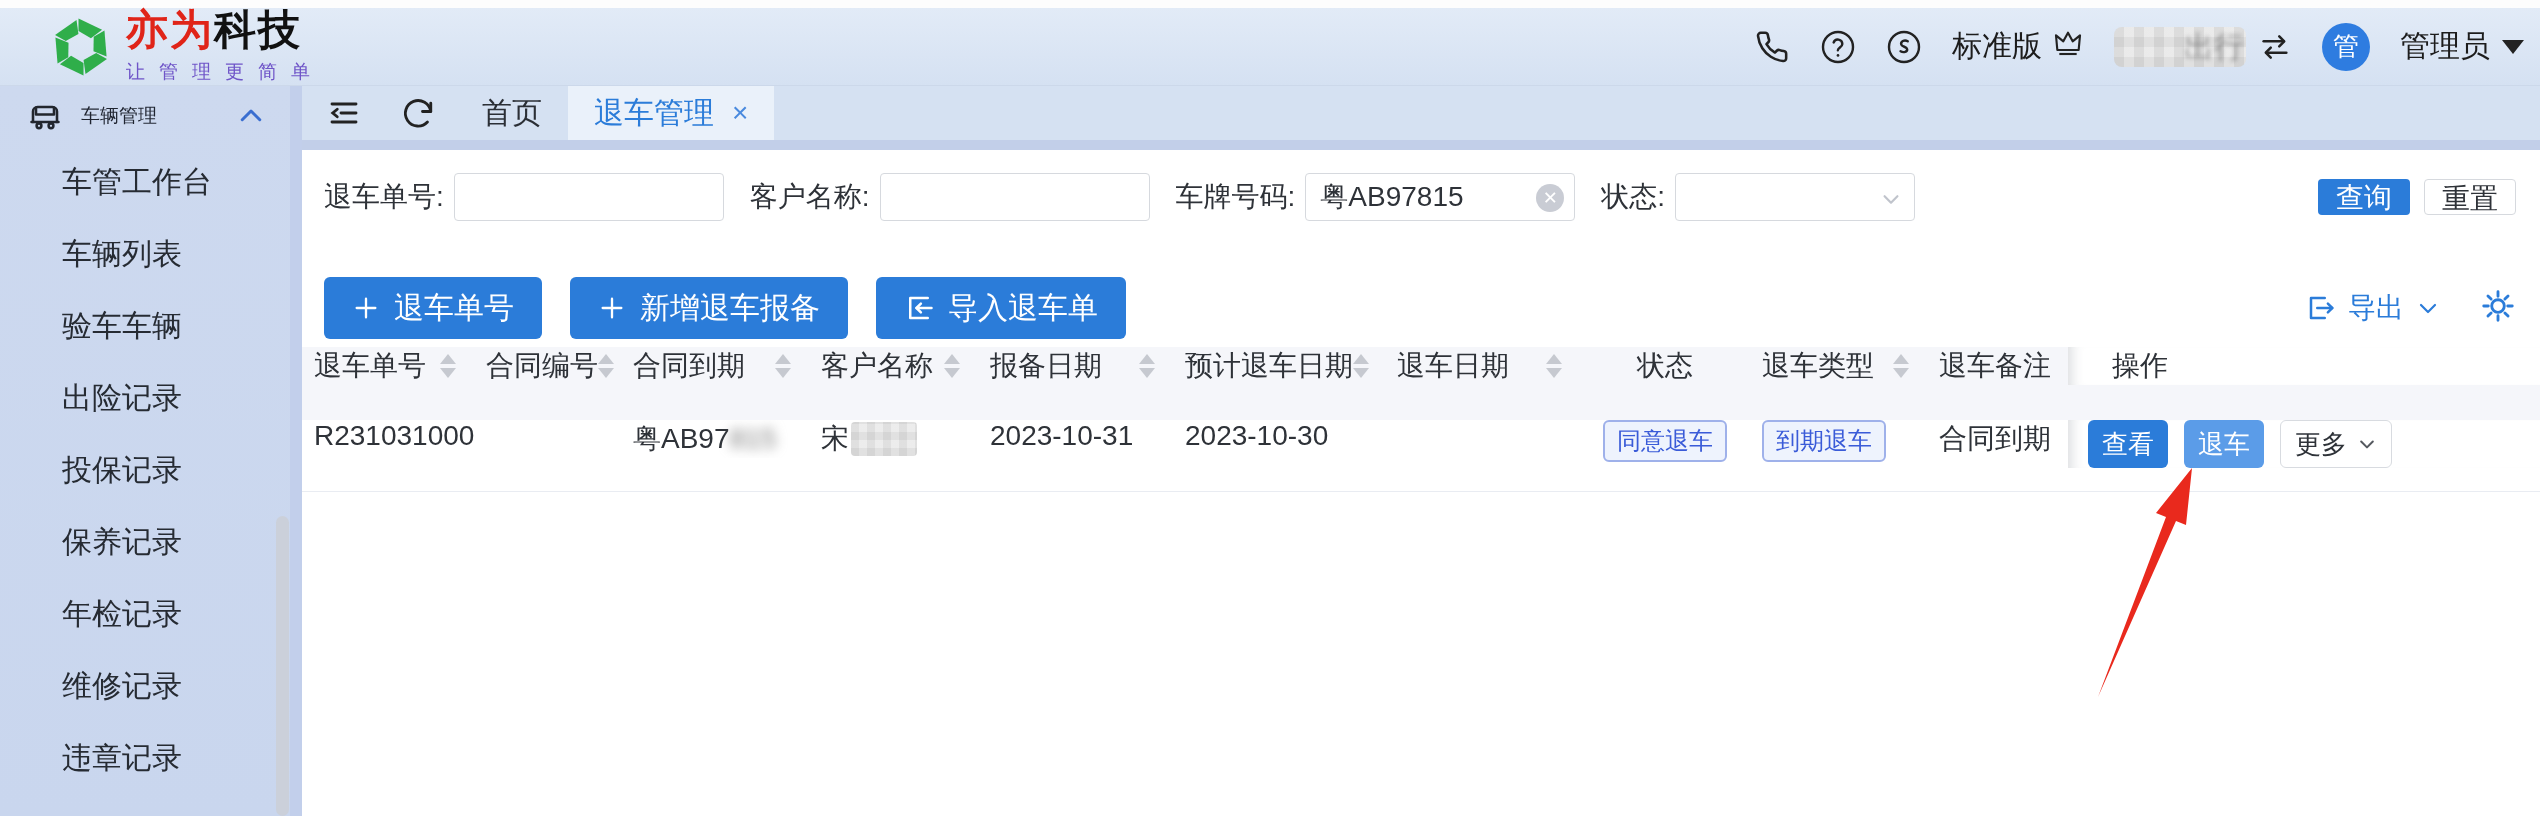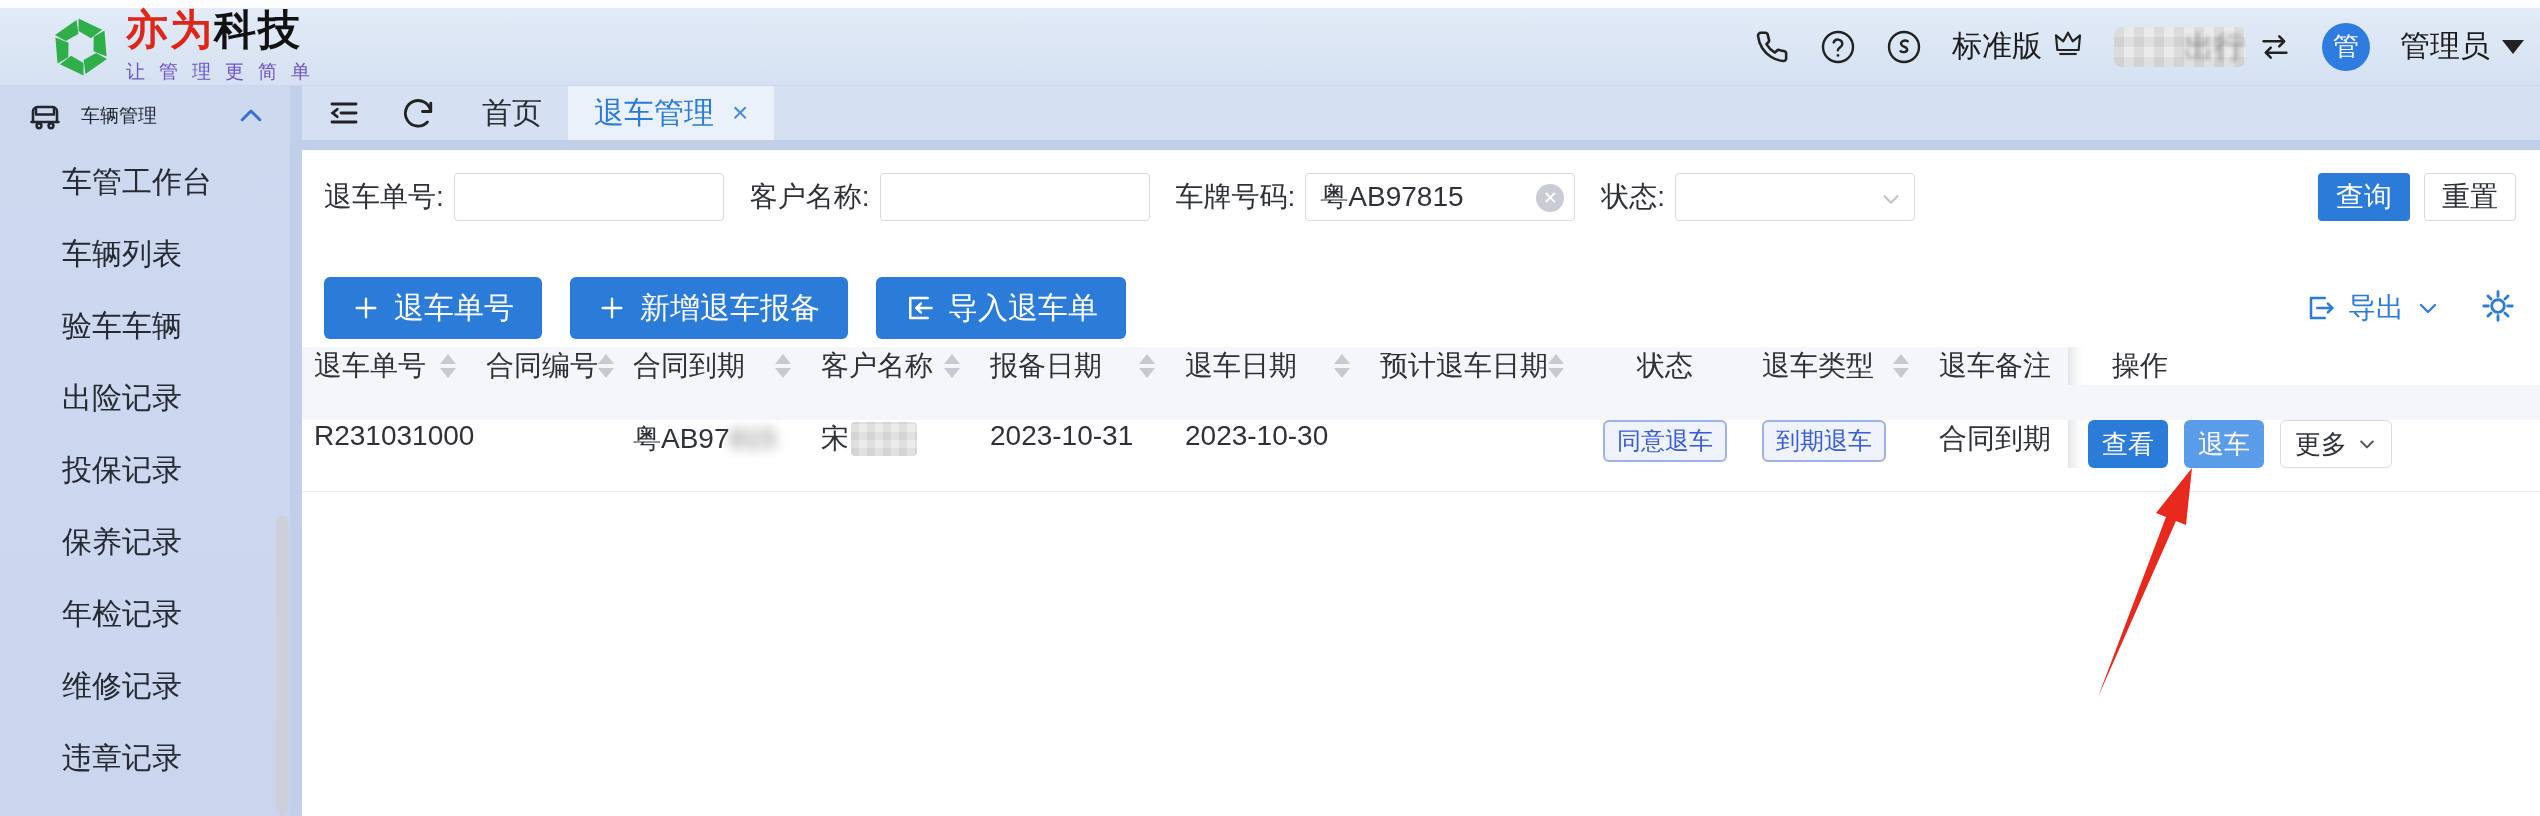--- a/index.html
+++ b/index.html
@@ -59,21 +59,21 @@
             font-size:28px; color:#2e3238; padding:0 40px 0 14px; display:flex; align-items:center; }
   input.raw { width:100%; height:100%; border:none; outline:none; font-size:28px; color:#2e3238; background:transparent; }
   .clear-btn { position:absolute; right:10px; top:10px; width:28px; height:28px; border-radius:50%; background:#c9ccd4;
                color:#fff; font-size:18px; display:flex; align-items:center; justify-content:center; cursor:pointer; }
   .fselect { width:240px; }
   .fselect .sel-chev { position:absolute; right:12px; top:14px; }
   .fbuttons { margin-left:auto; margin-right:24px; display:flex; gap:14px; }
   .btn { border:none; border-radius:4px; font-size:28px; cursor:pointer; font-family:inherit; }
   .btn-primary { background:#2b7cd9; color:#fff; }
   .btn-plain { background:#fff; color:#2e3238; border:1px solid #d6d9de; }
-  .fbuttons .btn { width:92px; height:48px; }
+  .fbuttons .btn { width:92px; height:36px; }
 
   
   .actions { margin-top:55px; display:flex; align-items:center; padding:0 16px 0 22px; }
   .act-btn { height:62px; padding:0 28px; margin-right:28px; display:inline-flex; align-items:center; gap:14px;
              background:#2b7cd9; color:#fff; font-size:30px; border:none; border-radius:6px; cursor:pointer; font-family:inherit; }
   .act-right { margin-left:auto; display:flex; align-items:center; gap:40px; }
   .export { display:flex; align-items:center; gap:12px; color:#2b7cd9; font-size:28px; cursor:pointer; }
   .gear { cursor:pointer; margin-right:8px; }
 
   
@@ -352,29 +352,29 @@
                   <span class="dn"></span>
                 </span>
               </div>
             <div class="cell c4">
                 <span>报备日期</span>
                 <span class="sorter">
                   <span class="up"></span>
                   <span class="dn"></span>
                 </span>
               </div>
+            <div class="cell c5">
+                <span>预计退车日期</span>
+                <span class="sorter">
+                  <span class="up"></span>
+                  <span class="dn"></span>
+                </span>
+              </div>
             <div class="cell c6">
                 <span>退车日期</span>
-                <span class="sorter">
-                  <span class="up"></span>
-                  <span class="dn"></span>
-                </span>
-              </div>
-            <div class="cell c5">
-                <span>预计退车日期</span>
                 <span class="sorter">
                   <span class="up"></span>
                   <span class="dn"></span>
                 </span>
               </div>
             <div class="cell c7">
                 <span>状态</span>
               </div>
             <div class="cell c8">
                 <span>退车类型</span>

